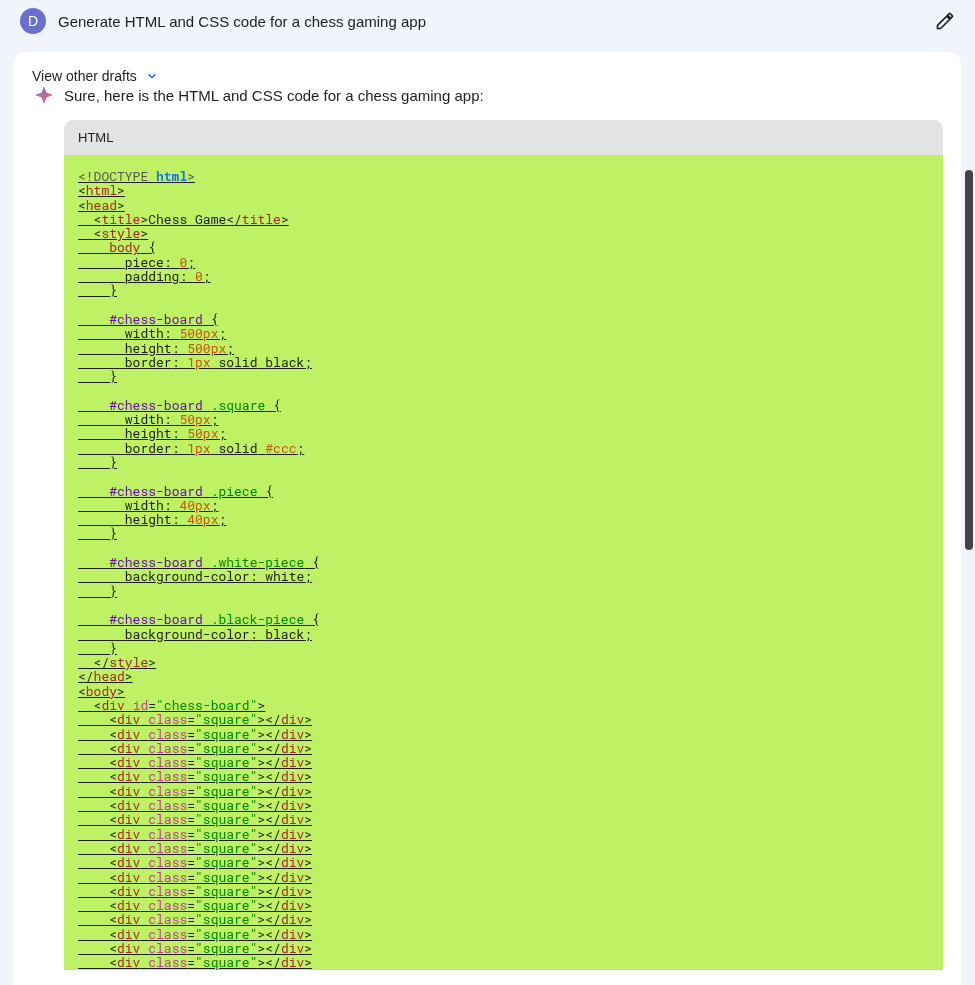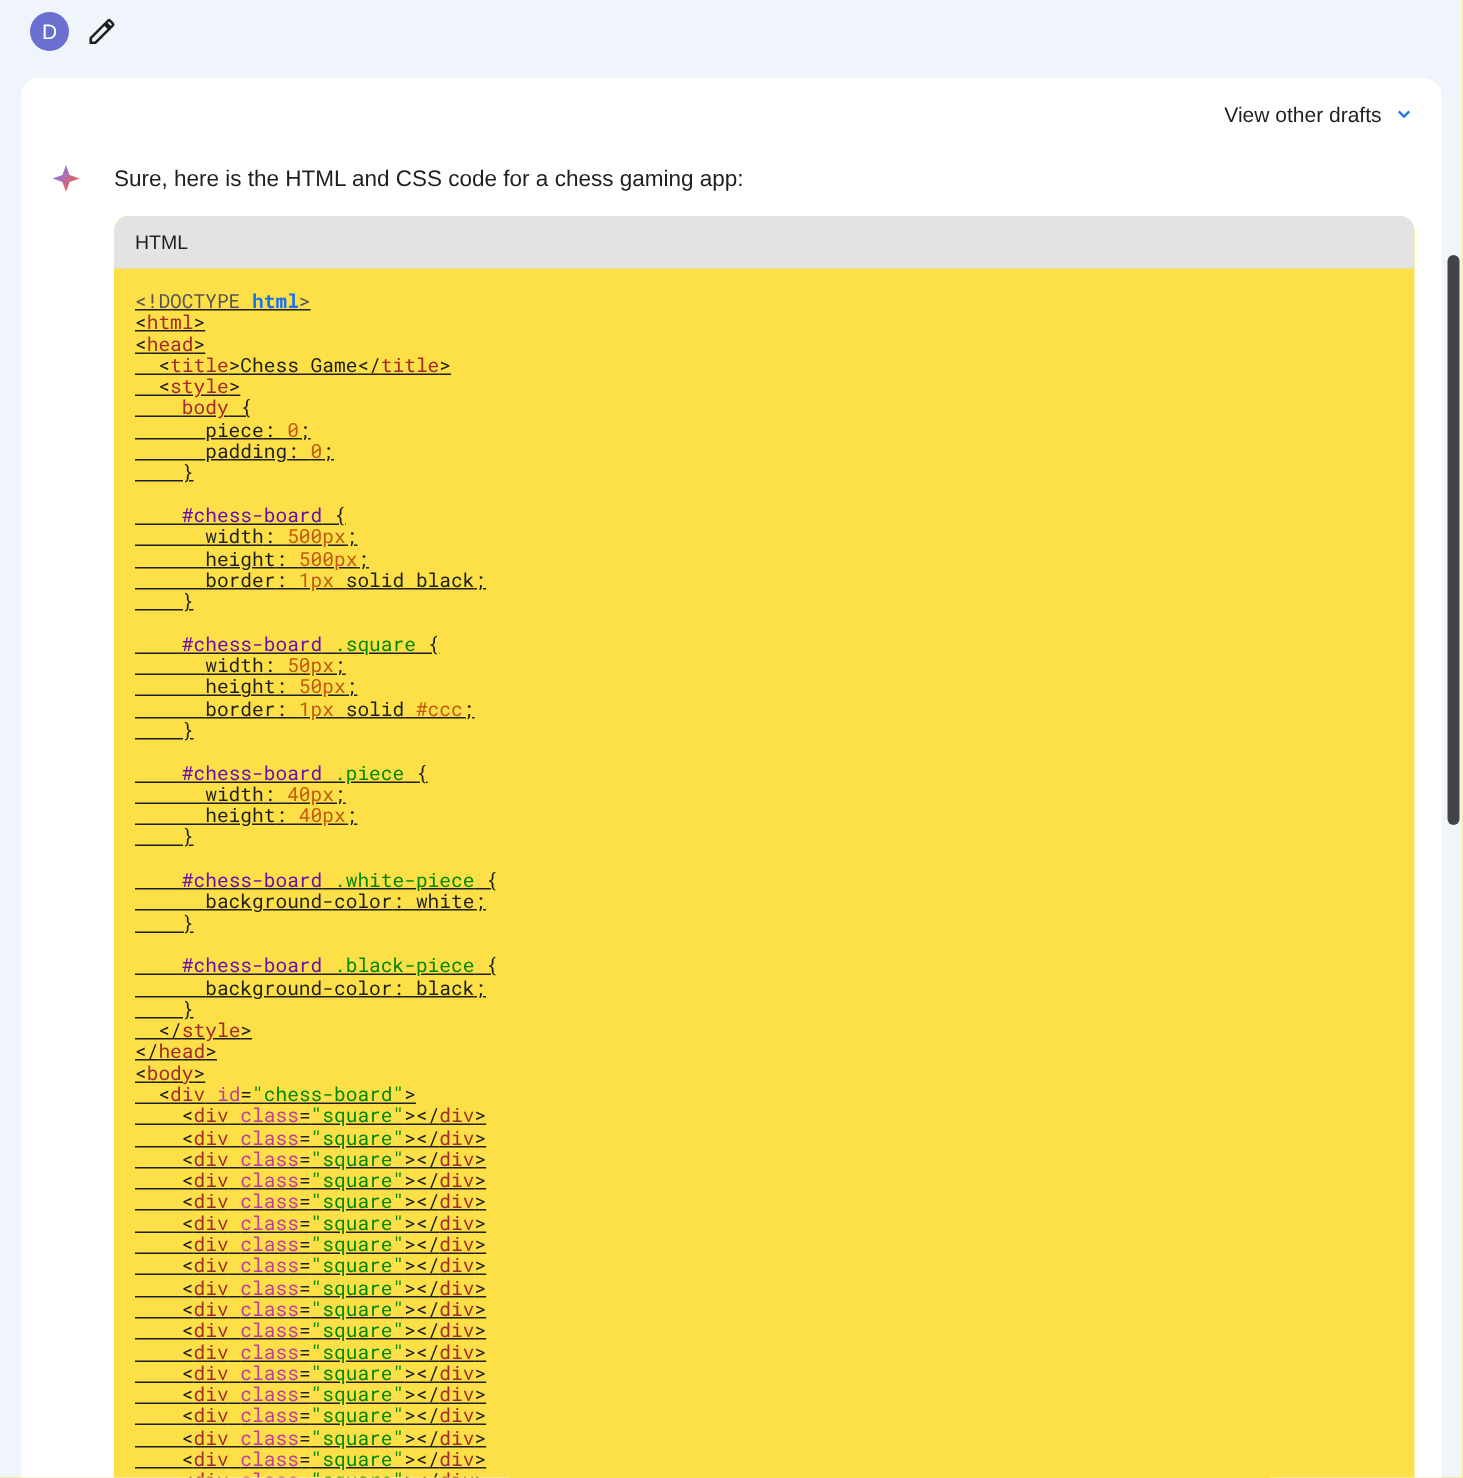--- a/index.html
+++ b/index.html
@@ -54,57 +54,56 @@
     background: #fff;
     border-radius: 12px 12px 0 0;
     margin: 10px 14px 0 14px;
     padding: 16px 18px 0 18px;
     height: 935px;
     overflow: hidden;
     position: relative;
   }
   .drafts-row {
     display: flex;
-    justify-content: flex-end;
     align-items: center;
     gap: 8px;
-    margin-bottom: 24px;
+    margin-bottom: 0;
   }
   .drafts-label {
     font-size: 14px;
     color: #1f1f1f;
     cursor: pointer;
   }
   .chevron {
     width: 14px;
     height: 14px;
     color: #1a73e8;
   }
   .response-body {
     display: flex;
-    gap: 20px;
+    gap: 8px;
   }
   .sparkle {
     width: 24px;
     height: 24px;
     flex-shrink: 0;
     margin-top: 0;
   }
   .response-content {
     flex: 1;
   }
   .intro-text {
     font-size: 15px;
     color: #1f1f1f;
     margin: 3px 0 16px 0;
   }
   .code-block {
     border-radius: 10px 10px 0 0;
     overflow: hidden;
-    background: #fde047;
+    background: #bef264;
   }
   .code-header {
     background: #e3e3e3;
     padding: 10px 14px;
     font-size: 13px;
     color: #1f1f1f;
   }
   .code-body {
     padding: 14px 14px 0 14px;
     font-family: "Roboto Mono", Menlo, Consolas, monospace;
@@ -137,20 +136,21 @@
 </style>
 </head>
 <body>
 
 <div class="page">
 
   <div class="prompt-row">
     <div class="avatar">
       <span>D</span>
     </div>
+    <div class="prompt-text">Generate HTML and CSS code for a chess gaming app</div>
     <span class="edit-icon">
       <svg viewBox="0 0 24 24" width="20" height="20" fill="none" stroke="currentColor" stroke-width="2">
         <path d="M3 17.25V21h3.75L17.81 9.94l-3.75-3.75L3 17.25zM20.71 7.04a1 1 0 0 0 0-1.41l-2.34-2.34a1 1 0 0 0-1.41 0l-1.83 1.83 3.75 3.75 1.83-1.83z"></path>
       </svg>
     </span>
   </div>
 
   <div class="response-card">
     <div class="drafts-row">
       <span class="drafts-label">View other drafts</span>

